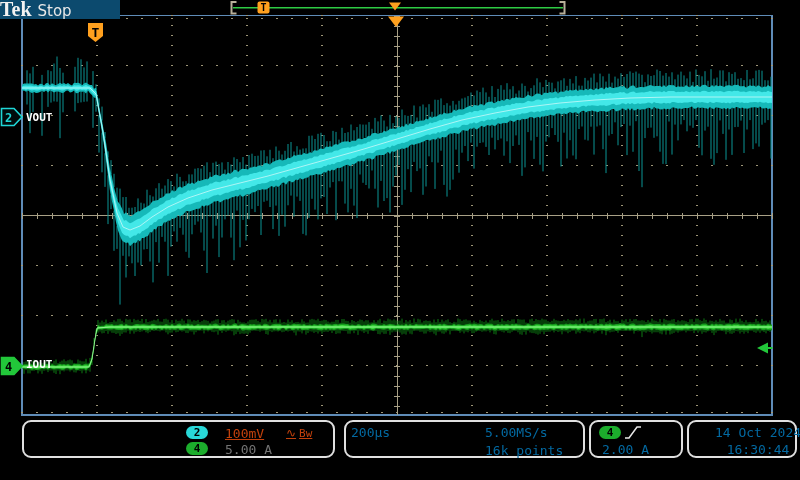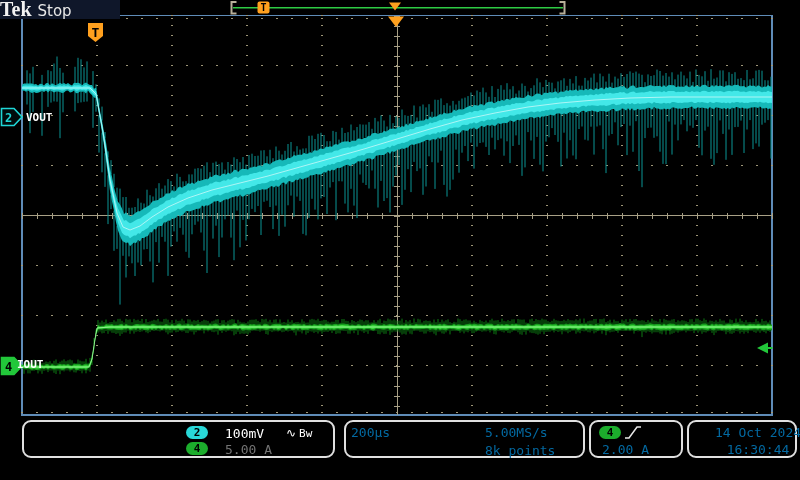--- a/index.html
+++ b/index.html
@@ -1,30 +1,30 @@
 <!DOCTYPE html>
 <html><head>
 <meta charset="utf-8">
 <style>
   html,body{margin:0;padding:0;background:#000;width:800px;height:480px;overflow:hidden;}
   #screen{position:relative;width:800px;height:480px;background:#000;
           font-family:"DejaVu Sans Mono",monospace;}
   svg{position:absolute;left:0;top:0;}
   .abs{position:absolute;}
   
-  #brand{left:0;top:0;width:120px;height:19px;background:#0f172a;z-index:5;}
+  #brand{left:0;top:0;width:120px;height:19px;background:#0c4a6e;z-index:5;}
   .tek{font-family:"Liberation Serif",serif;font-weight:bold;font-size:20px;color:#f2f2f2;
        letter-spacing:0px;line-height:18px;}
   .acq{font-family:"DejaVu Sans",sans-serif;font-size:15px;color:#e8e8e8;line-height:18px;margin-left:6px;}
   .chlabel{font-size:11px;font-weight:bold;color:#fff;z-index:4;line-height:17px;}
   
   .sbox{position:absolute;top:420px;height:38px;border:2px solid #e0e0e0;border-radius:9px;
         background:#000;box-sizing:border-box;}
   .txt{position:absolute;font-size:13px;line-height:15px;white-space:pre;}
-  .cyan{color:#ffffff;} .green{color:#737373;} .white{color:#0369a1;} .orange{color:#ffa01e;}
+  .cyan{color:#c2410c;text-decoration:underline;} .green{color:#737373;} .white{color:#0369a1;} .orange{color:#ffa01e;}
   .badge{position:absolute;width:22px;height:13px;border-radius:7px;color:#000;font-size:11px;
          font-weight:bold;text-align:center;line-height:13px;}
   .b-cyan{background:#29d8d8;} .b-green{background:#1cad2c;}
   .tbadge{display:inline-block;width:12px;height:12px;background:#ffa01e;border-radius:2px;
           color:#000;font-size:10px;font-weight:bold;text-align:center;line-height:12px;vertical-align:top;}
   .arrows{font-size:11px;letter-spacing:-1px;line-height:14px;}
   .bwico{font-size:12px;} .bwico .bw{font-size:11px;margin-left:3px;}
   .ctr{text-align:center;width:100%;left:16px;}
 </style>
 </head>
@@ -84,36 +84,36 @@
       <polygon points="757,348 768,342.5 768,353.5" fill="#22c73a"></polygon>
       <line x1="768" y1="348" x2="772.5" y2="348" stroke="#22c73a" stroke-width="2"></line>
     </g>
   </svg>
 
   <div id="brand" class="abs">
     <span class="tek">Tek</span><span class="acq">Stop</span>
   </div>
 
   <div class="abs chlabel" style="left:26px;top:109px;">VOUT</div>
-  <div class="abs chlabel" style="left:17px;top:356px;">IOUT</div>
+  <div class="abs chlabel" style="left:26px;top:356px;">IOUT</div>
 
   <div>
 
     <div class="sbox" style="left:22px;width:313px;">
       <div class="badge b-cyan" style="left:162px;top:4px;"><span>2</span></div>
       <div class="txt cyan" style="left:201px;top:4px;">100mV</div>
       <div class="txt cyan bwico" style="left:262px;top:4px;"><span>∿</span><span class="bw">Bw</span></div>
       <div class="badge b-green" style="left:162px;top:20px;"><span>4</span></div>
       <div class="txt green" style="left:201px;top:20px;">5.00 A</div>
     </div>
 
     <div class="sbox" style="left:344px;width:241px;">
       <div class="txt white" style="left:5px;top:3px;">200µs</div>
       <div class="txt white" style="left:139px;top:3px;text-align:right;">5.00MS/s</div>
-      <div class="txt white" style="left:139px;top:21px;">8k points</div>
+      <div class="txt white" style="left:139px;top:21px;">16k points</div>
     </div>
 
     <div class="sbox" style="left:589px;width:94px;">
       <div class="badge b-green" style="left:8px;top:4px;"><span>4</span></div>
       <svg class="abs" style="left:33px;top:3px;" width="18" height="15">
         <path d="M1,13 h4 l8,-11 h4" stroke="#e8e8e8" stroke-width="1.5" fill="none"></path>
       </svg>
       <div class="txt white" style="left:11px;top:20px;">2.00 A</div>
     </div>
 

